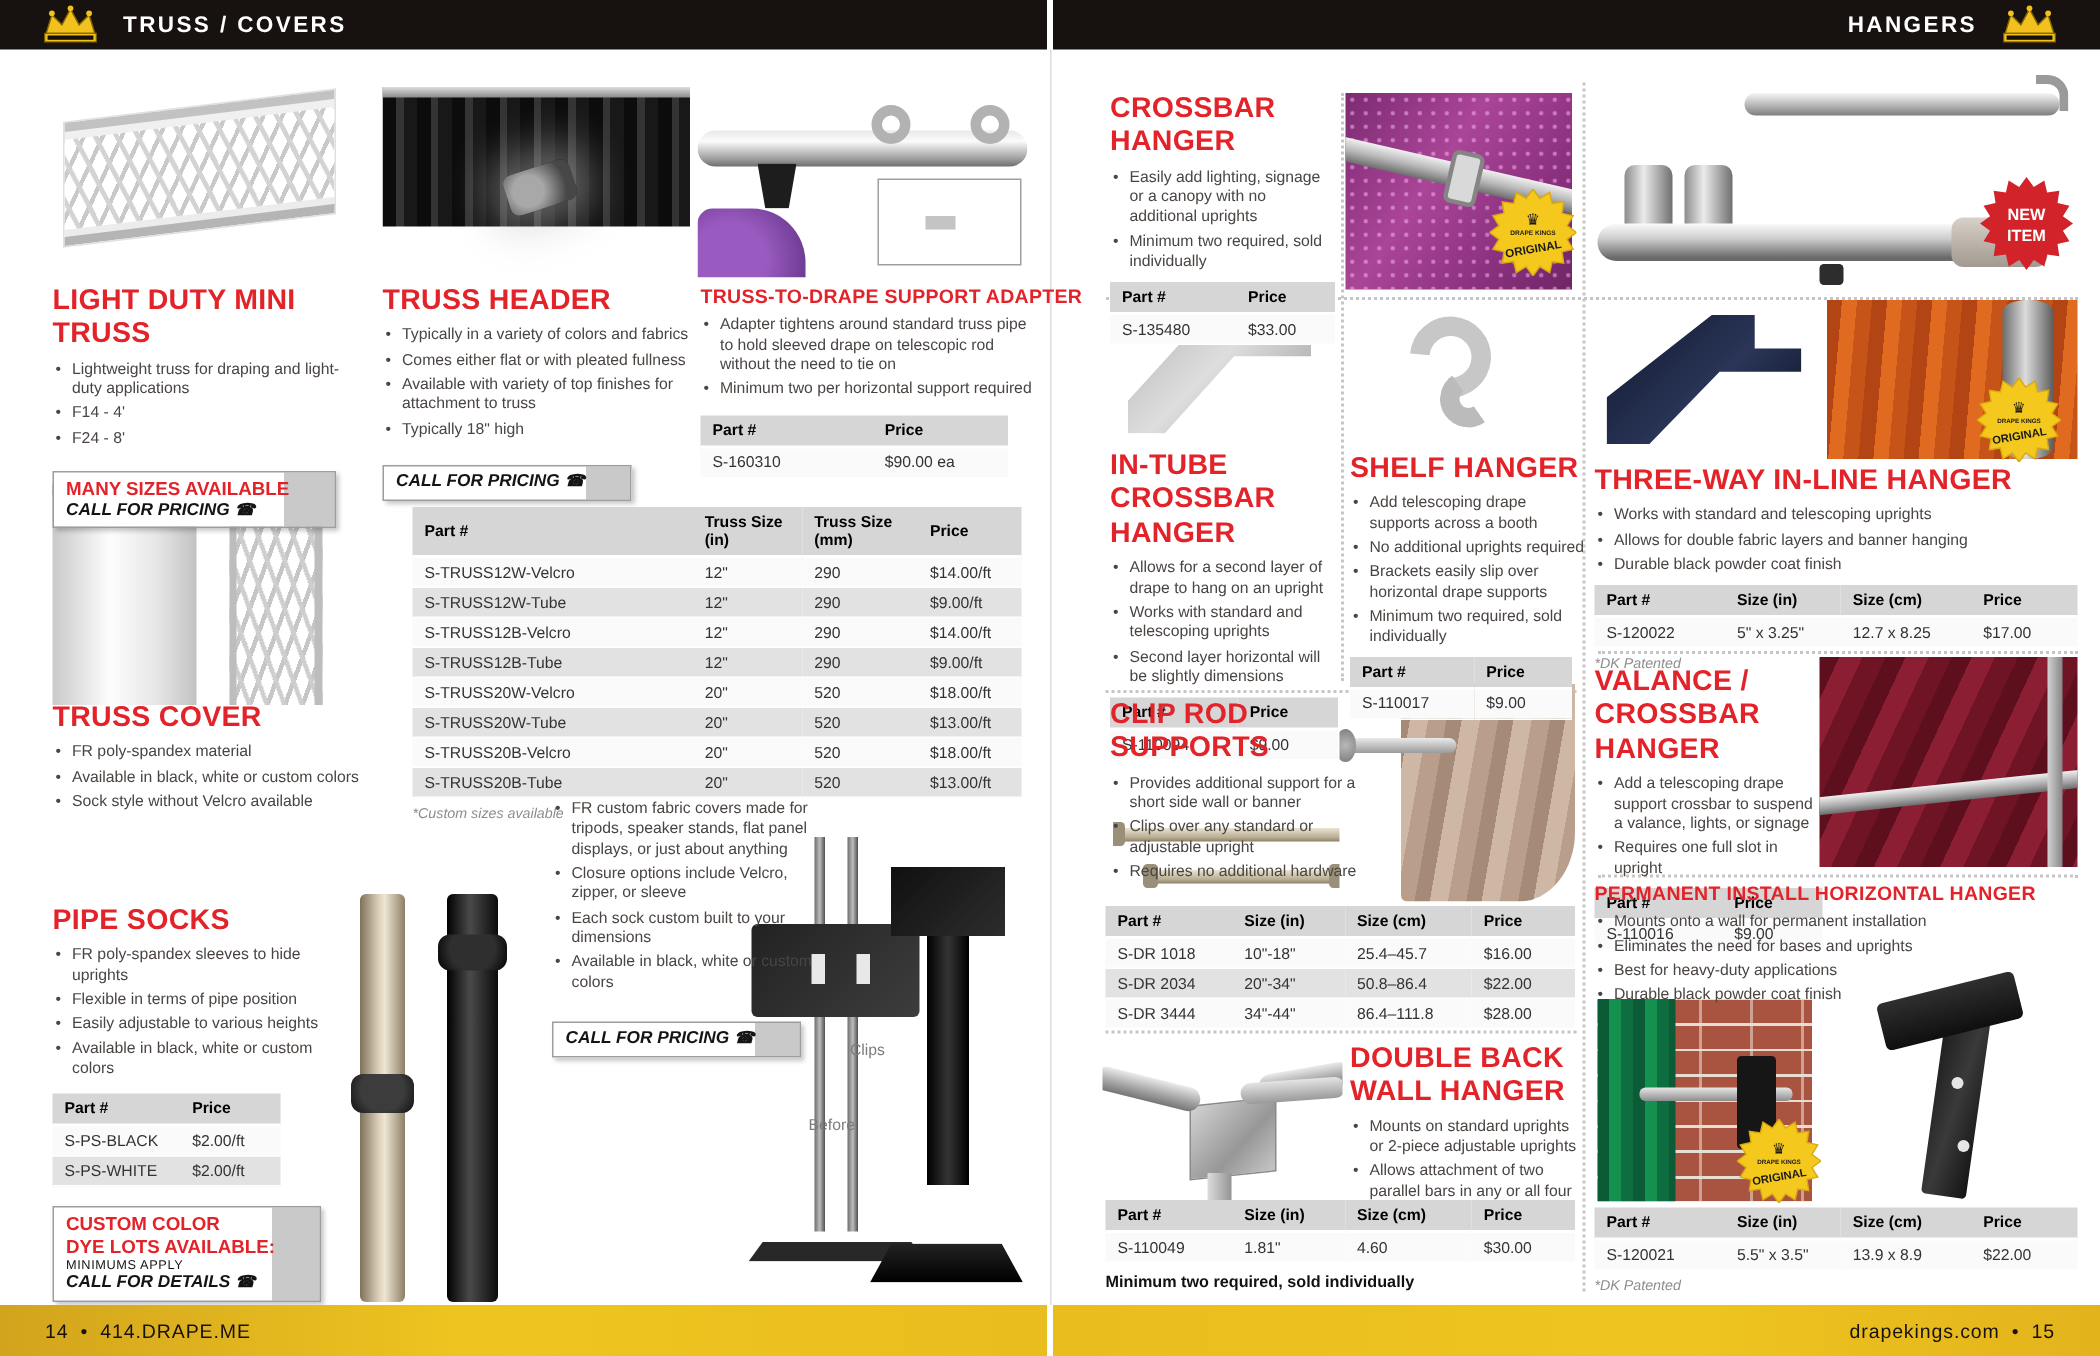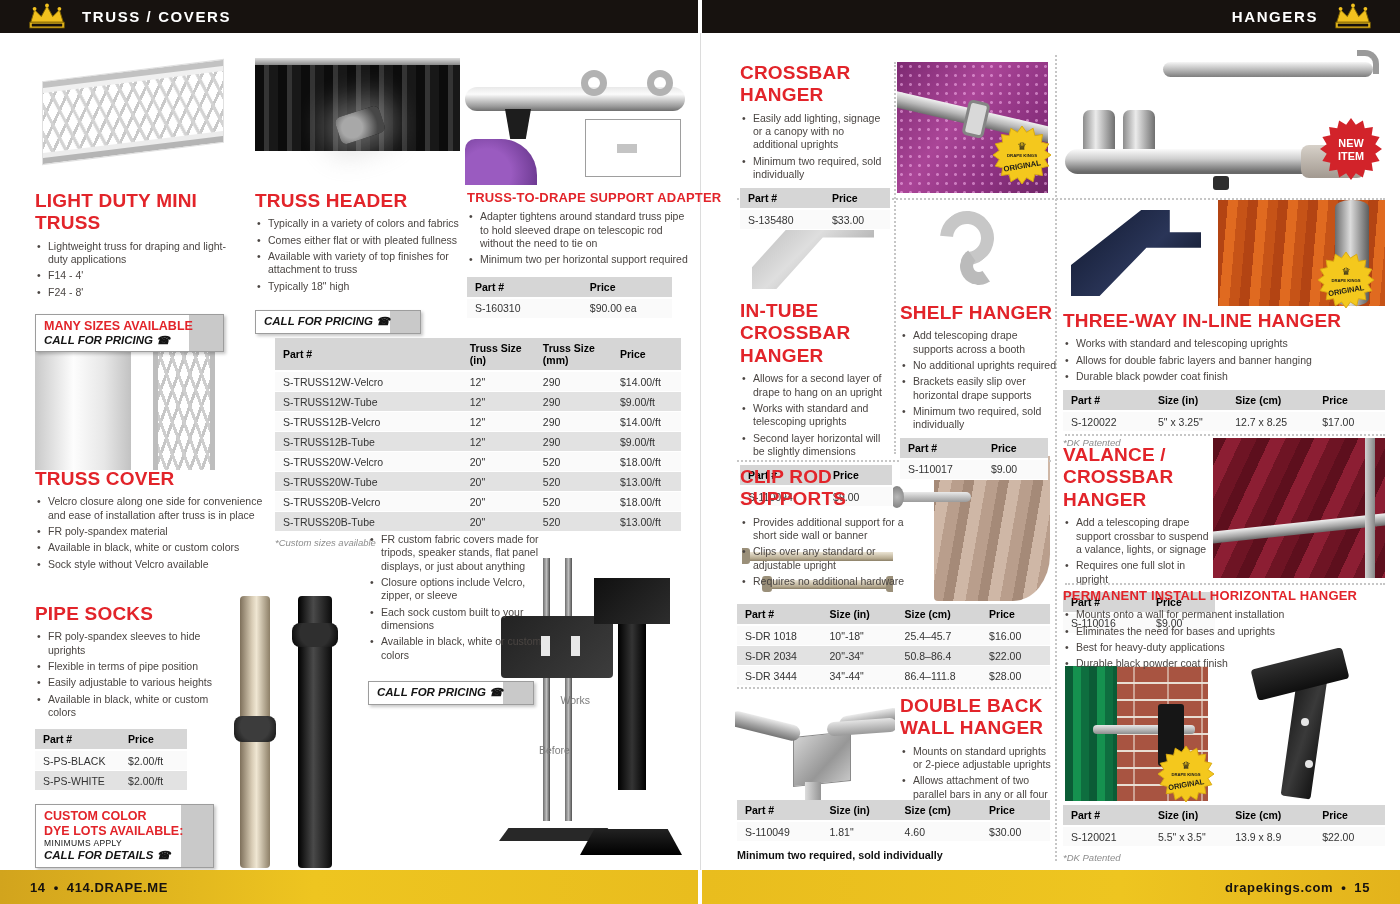--- a/index.html
+++ b/index.html
@@ -7,21 +7,21 @@
   body { width:1400px; height:904px; position:relative; overflow:hidden;
          font-family:"Liberation Sans", sans-serif; }
 
   
   .hbar { position:absolute; top:0; width:698px; height:33px; background:#17120f;
           display:flex; align-items:center; gap:14px; padding:0 26px; }
   .hbar.rt { justify-content:flex-end; }
   .htitle { color:#ffffff; font-weight:bold; font-size:15px; letter-spacing:1.6px; }
   .fbar { position:absolute; top:870px; width:698px; height:34px;
           display:flex; align-items:center; gap:8px; padding:0 30px;
-          font-weight:bold; font-size:13px; color:#17120f; letter-spacing:0.6px;
+          font-weight:normal; font-size:13px; color:#17120f; letter-spacing:0.6px;
           background:linear-gradient(90deg,#d2a41d,#eec520 45%,#e9bd1e); }
   .fbar.rt { justify-content:flex-end; background:linear-gradient(90deg,#e9bd1e,#eec520 60%,#e3b31c); }
   .page-split { position:absolute; left:699px; top:0; width:2px; height:904px; background:#ffffff; }
   .page-split-line { position:absolute; left:700px; top:33px; width:1px; height:837px; background:#dcdcdc; }
 
   
   .section { position:absolute; }
   .stitle { color:#e2242a; font-size:19px; font-weight:bold; letter-spacing:0.2px;
             line-height:1.18; margin-bottom:5px; }
   .stitle.nowrap { white-space:nowrap; font-size:13px; }
@@ -277,21 +277,21 @@
   <div class="sh pole1"></div>
   <div class="sh pole2"></div>
   <div class="sh bracket"></div>
   <div class="sh slot1"></div>
   <div class="sh slot2"></div>
   <div class="sh bbase"></div>
   <div class="sh acol"></div>
   <div class="sh apanel"></div>
   <div class="sh abase"></div>
   <span class="ph-label" style="left:114px;top:186px">Before</span>
-  <span class="ph-label" style="right:100px;top:136px">Works</span>
+  <span class="ph-label" style="right:100px;top:136px">Clips</span>
 </div>
 
 <div class="section" style="left:35px;top:190px;width:208px">
   <h3 class="stitle">LIGHT DUTY MINI TRUSS</h3>
   <ul class="bullets">
       <li>Lightweight truss for draping and light-duty applications</li>
       <li>F14 - 4'</li>
       <li>F24 - 8'</li>
     </ul>
   <div class="promo" style="margin-top:12px;min-width:178px">
@@ -331,21 +331,20 @@
           <td>S-160310</td>
           <td>$90.00 ea</td>
         </tr>
       </tbody>
     </table>
 </div>
 
 <div class="section" style="left:35px;top:468px;width:238px">
   <h3 class="stitle">TRUSS COVER</h3>
   <ul class="bullets">
-      <li>Velcro closure along one side for convenience and ease of installation after truss is in place</li>
       <li>FR poly-spandex material</li>
       <li>Available in black, white or custom colors</li>
       <li>Sock style without Velcro available</li>
     </ul>
 </div>
 
 <div class="section" style="left:275px;top:338px;width:406px">
   <table class="dtable t-truss">
       <thead>
         <tr>

